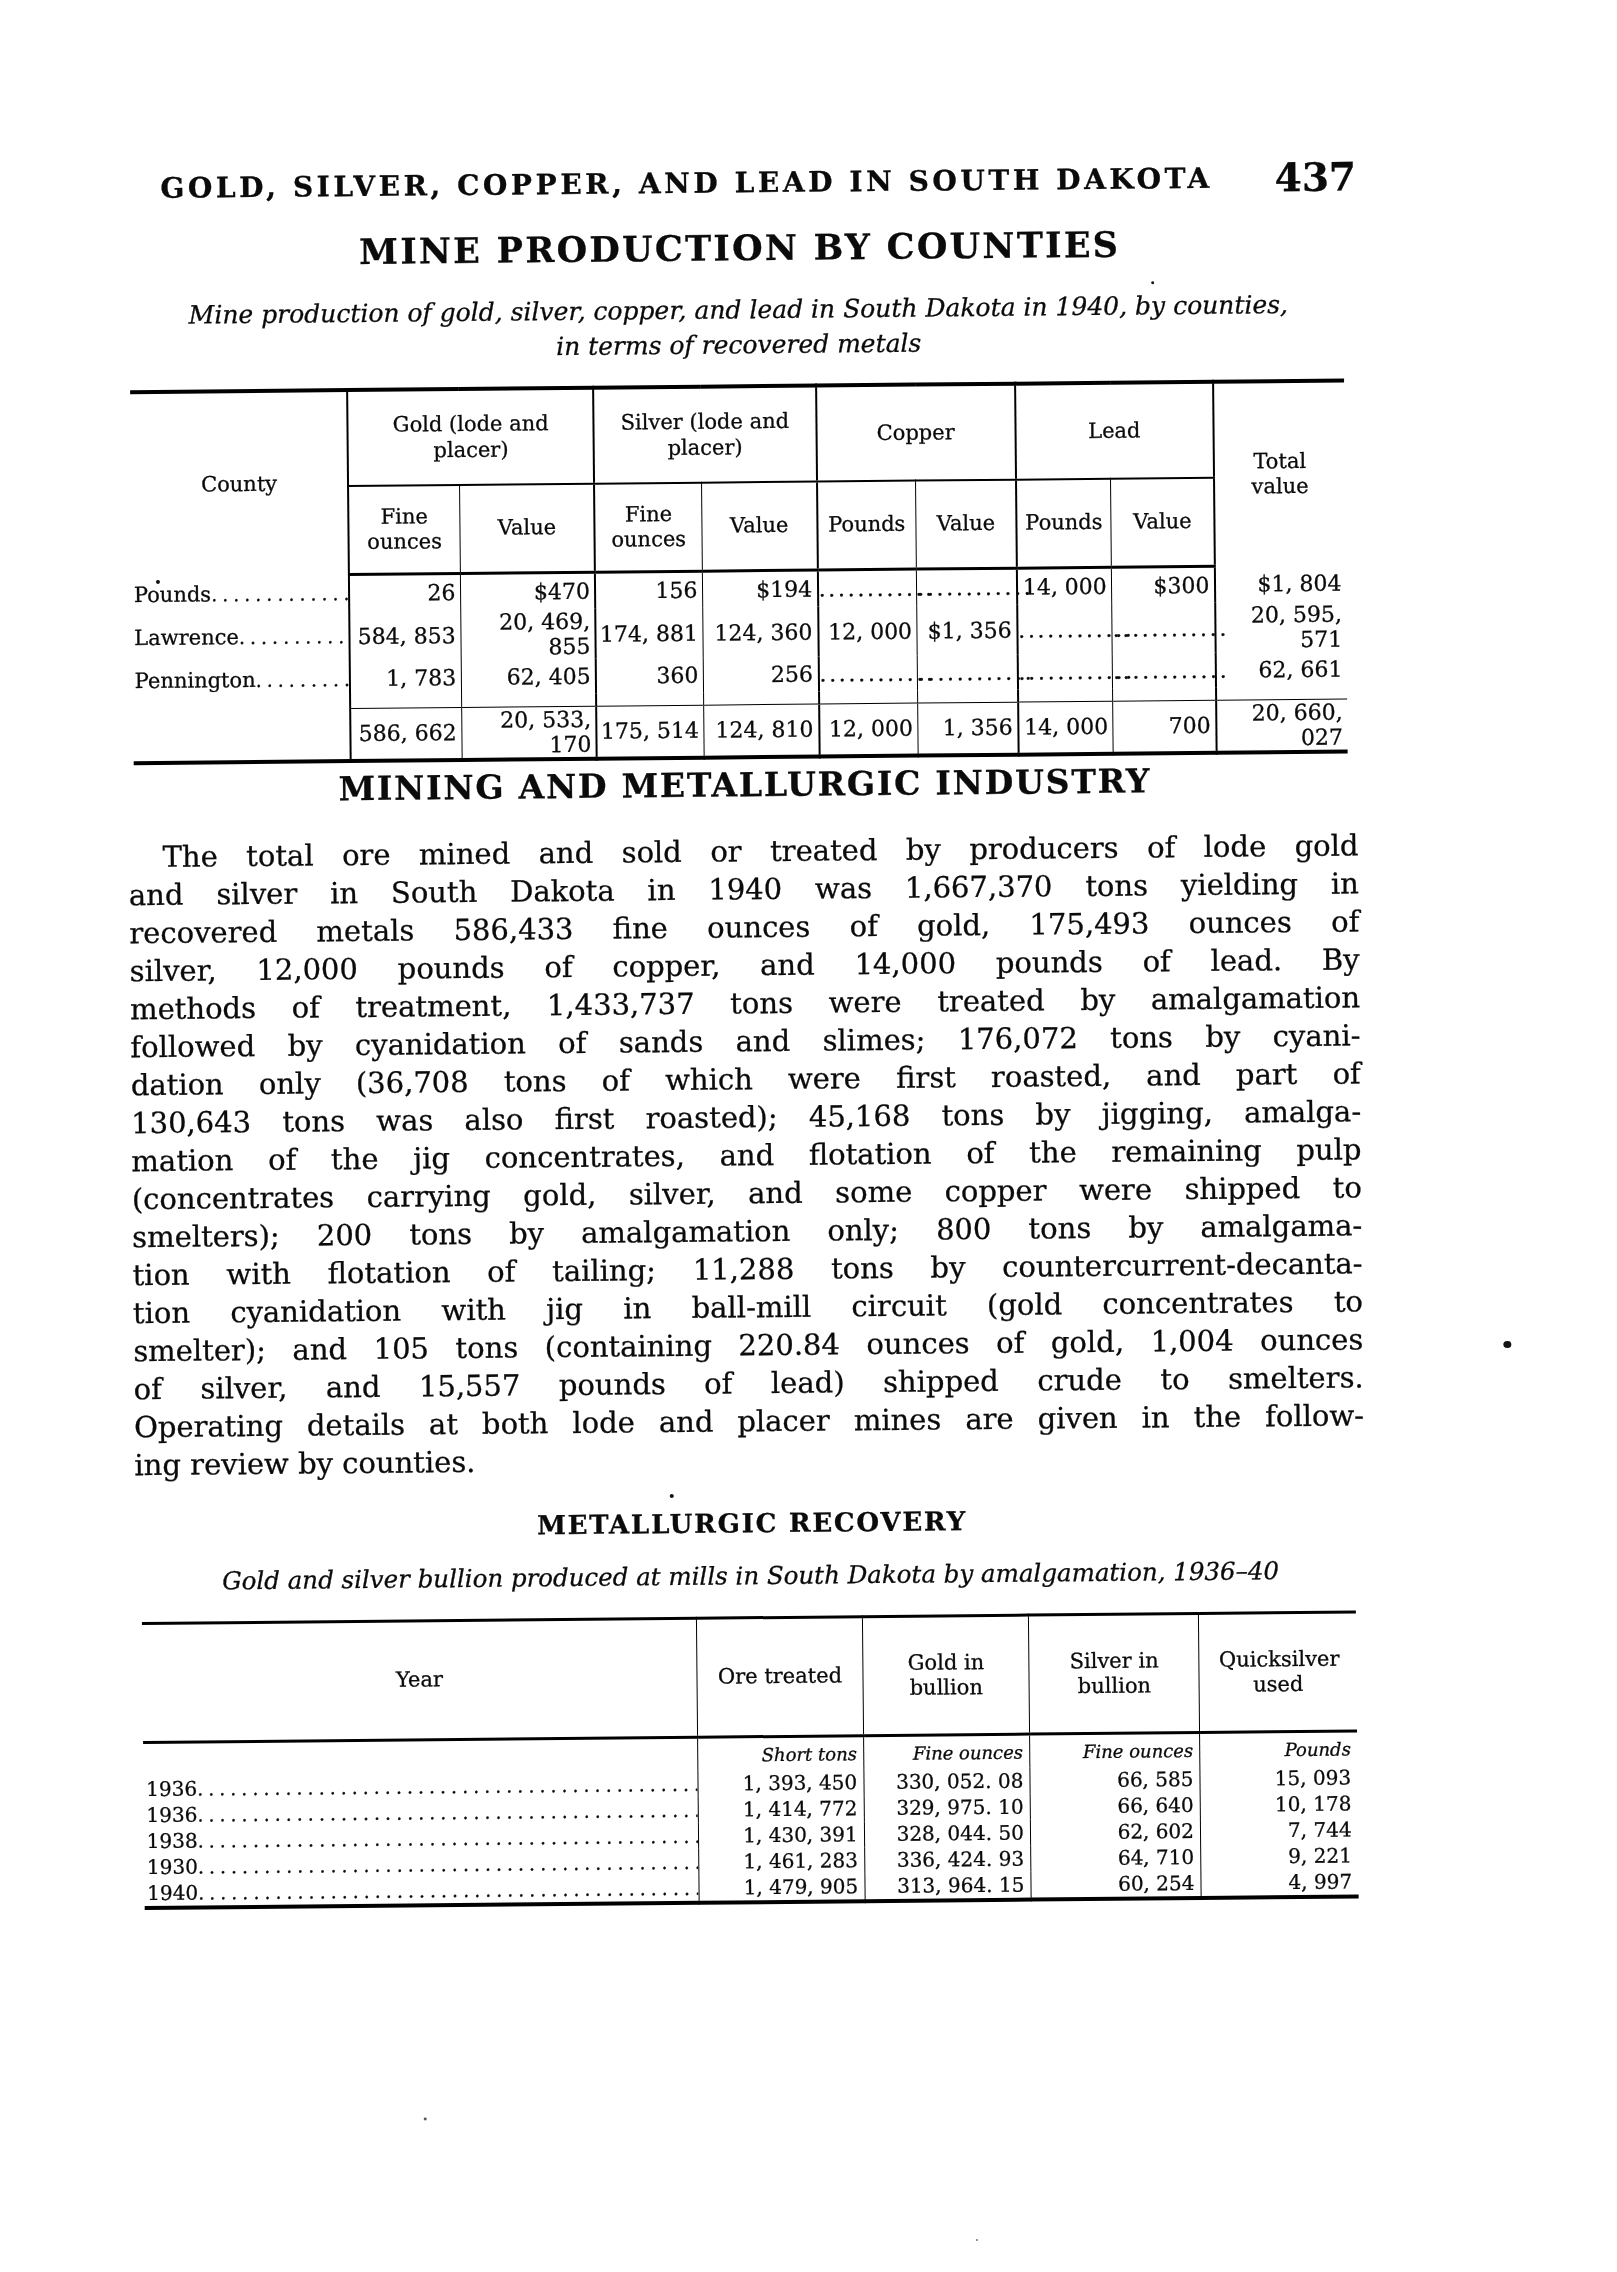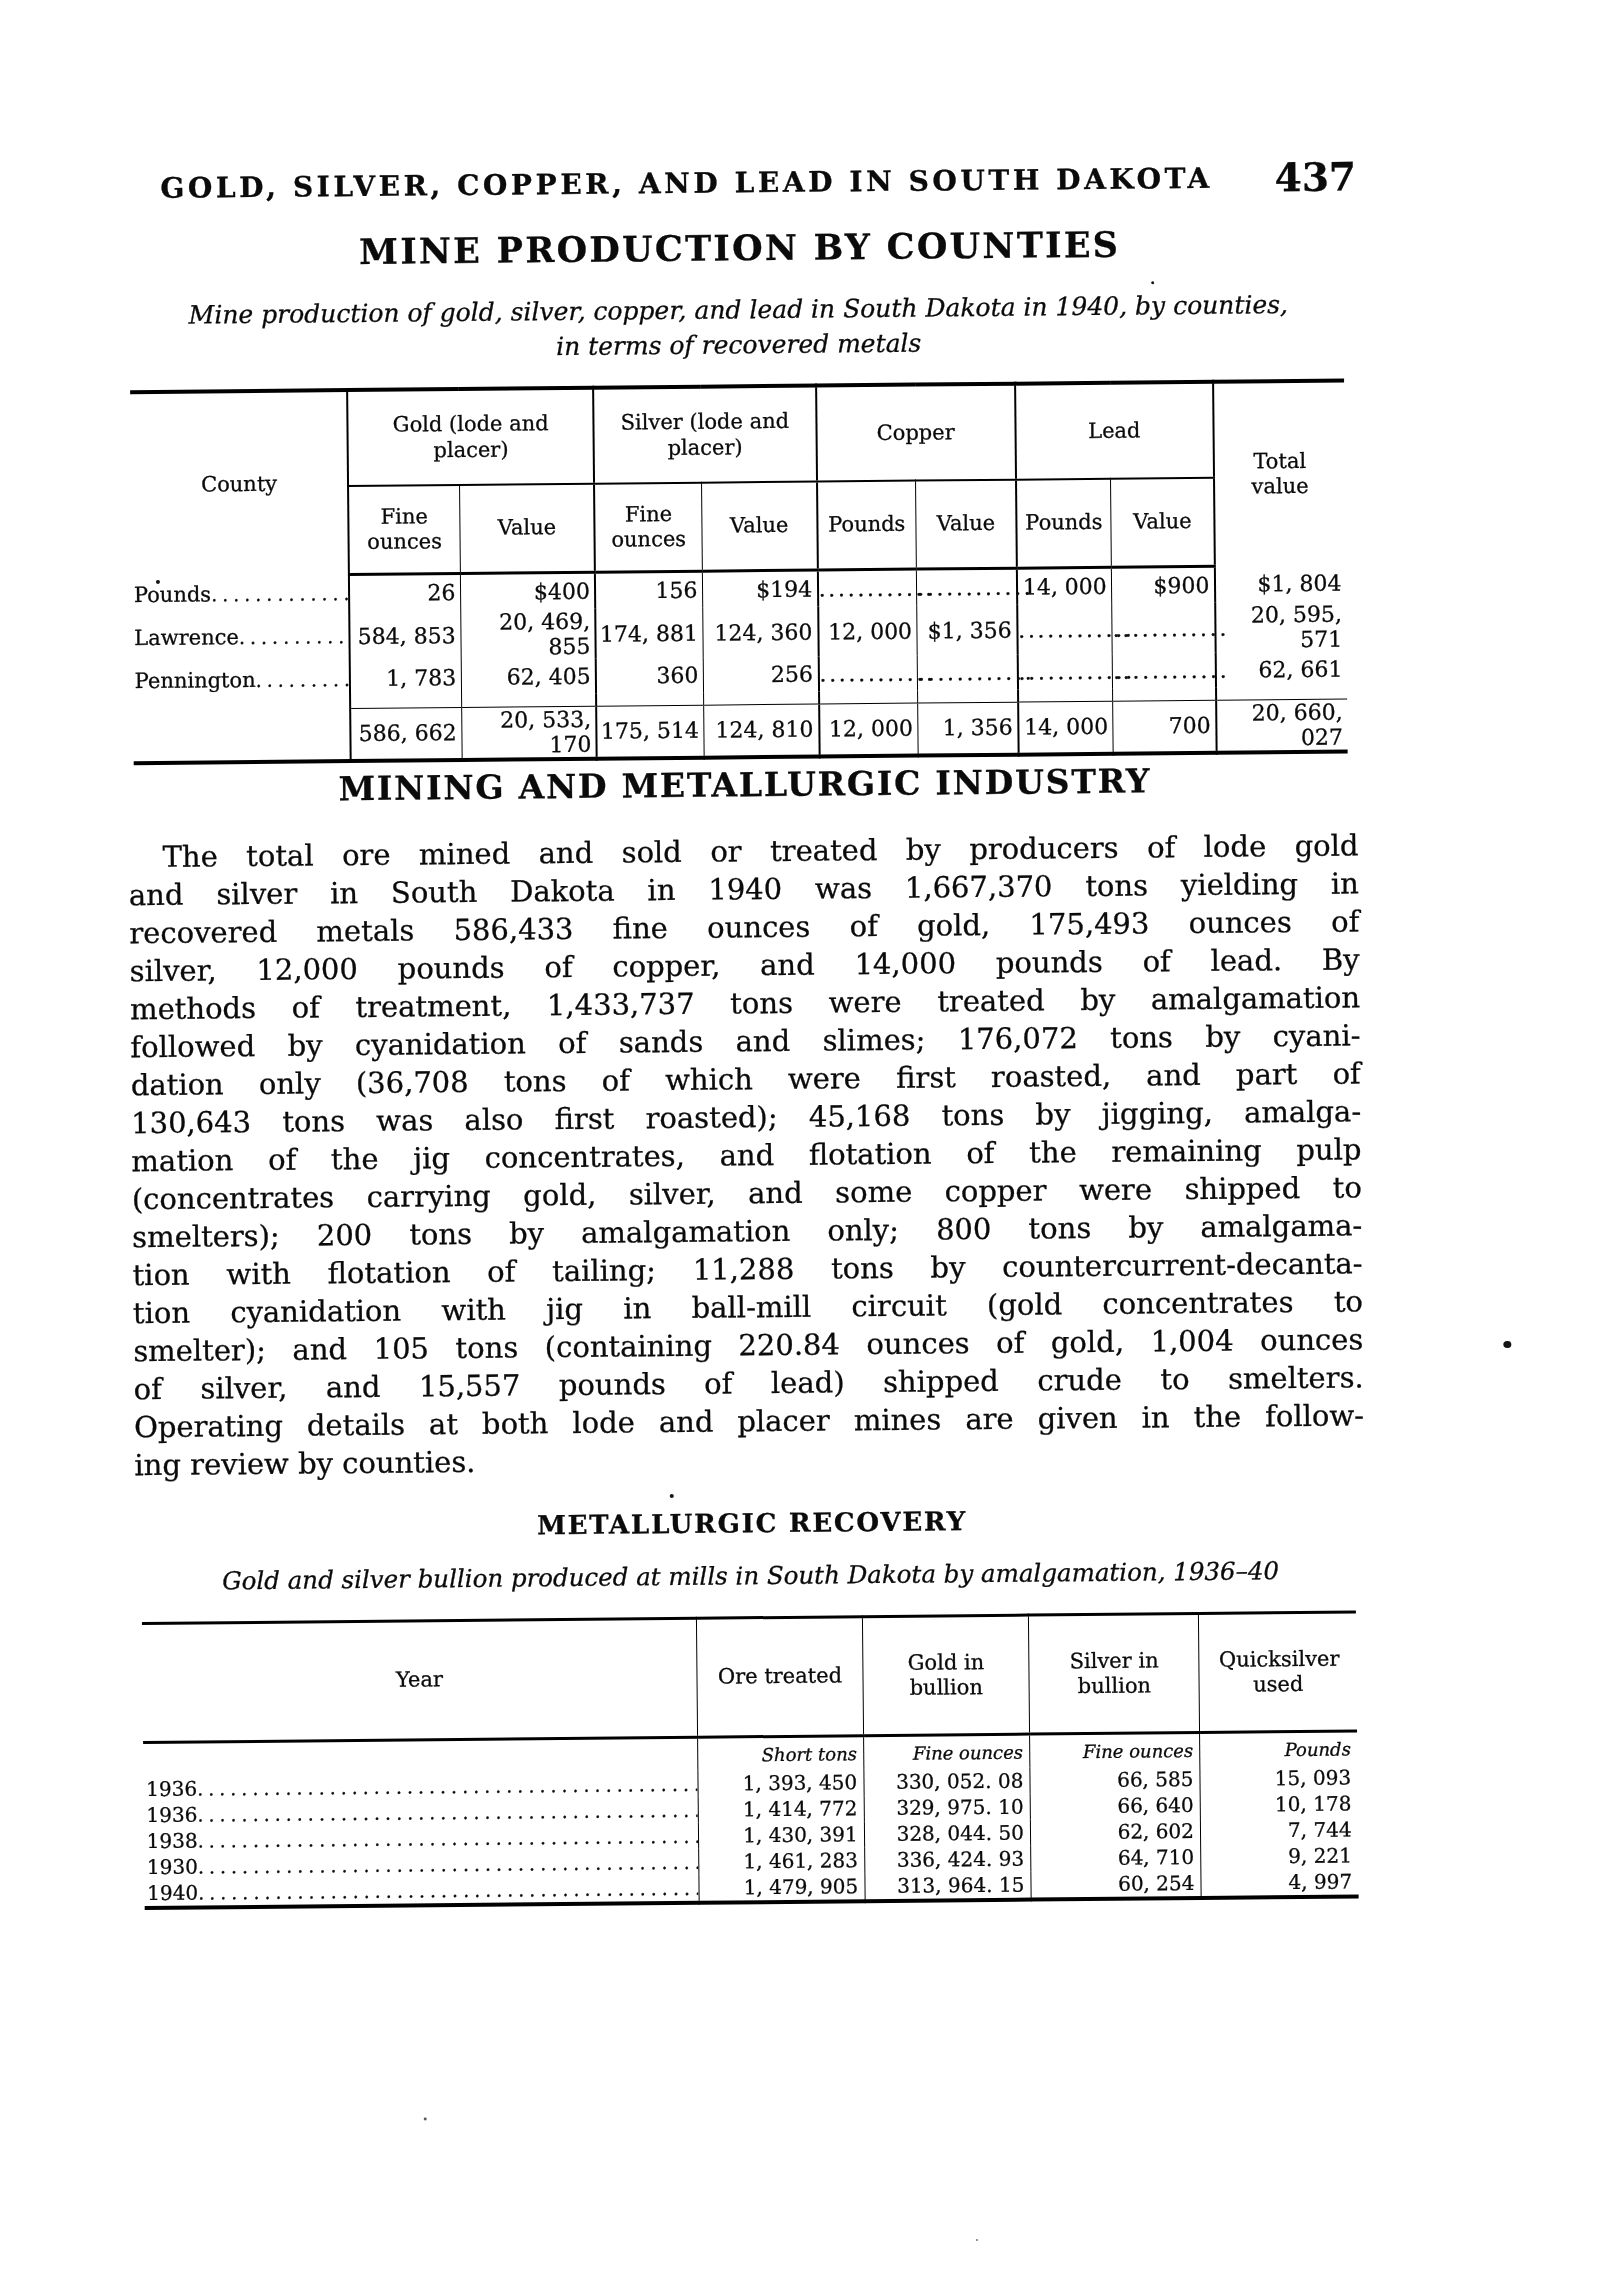--- a/index.html
+++ b/index.html
@@ -133,27 +133,27 @@
     </tr>
 
     <tr>
       <td class="county">
         <div class="cellflex">
               <span>Pounds</span>
               <span class="leader"></span>
             </div>
       </td>
       <td class="bl-major">26</td>
-      <td class="bl-sub">$400</td>
+      <td class="bl-sub">$470</td>
       <td class="bl-major">156</td>
       <td class="bl-sub">$194</td>
       <td class="bl-major ph">............</td>
       <td class="bl-sub ph">............</td>
       <td class="bl-major">14, 000</td>
-      <td class="bl-sub">$900</td>
+      <td class="bl-sub">$300</td>
       <td class="bl-major">$1, 804</td>
     </tr>
     <tr>
       <td class="county">
         <div class="cellflex">
               <span>Lawrence</span>
               <span class="leader"></span>
             </div>
       </td>
       <td class="bl-major">584, 853</td>

